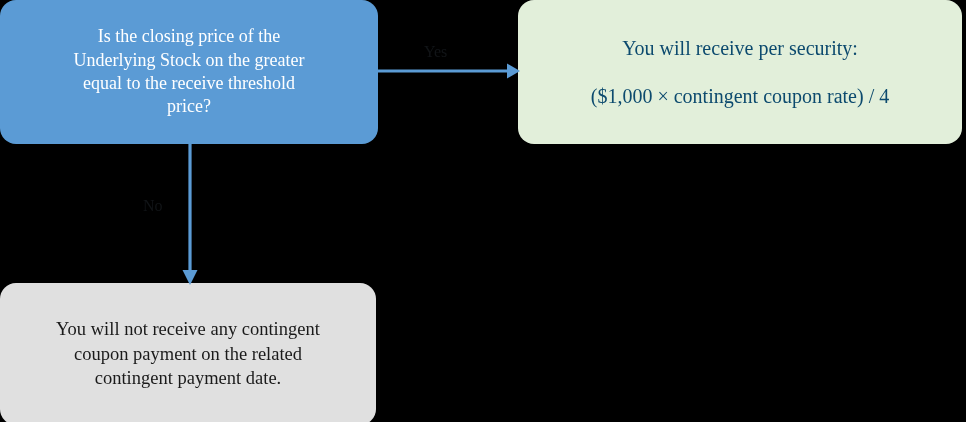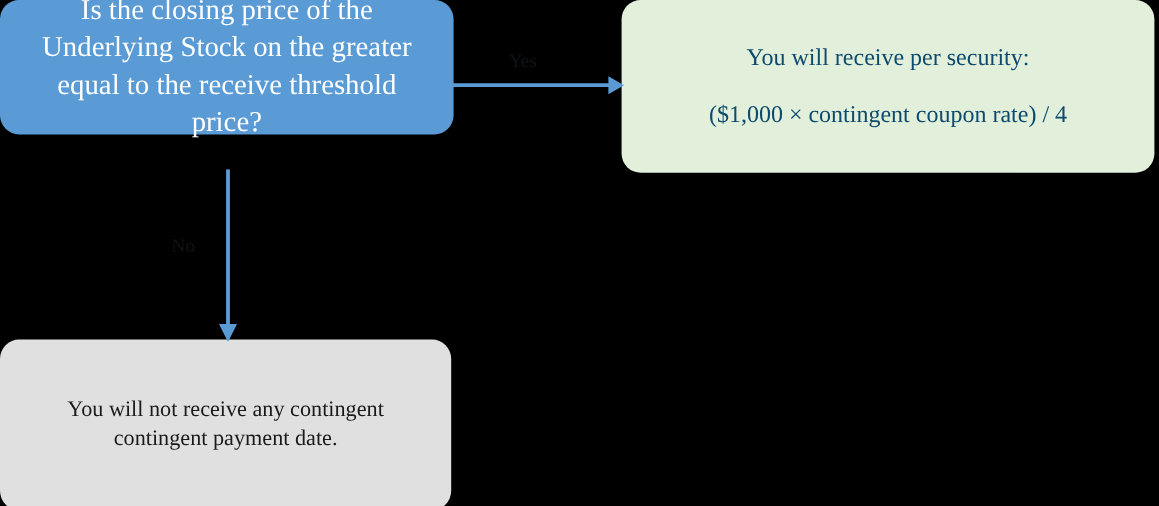--- a/index.html
+++ b/index.html
@@ -25,24 +25,24 @@
     align-items: center;
     justify-content: center;
     text-align: center;
     border-radius: 16px;
   }
 
   #decision-node {
     left: 0px;
     top: 0px;
     width: 378px;
-    height: 112px;
+    height: 144px;
     background: #5B9BD5;
     color: #FFFFFF;
-    font-size: 24px;
+    font-size: 18px;
     line-height: 1.30;
     padding: 20px 14px;
   }
   #decision-node .txt {
     display: block;
     width: 100%;
   }
 
   #yes-node {
     left: 518px;
@@ -117,20 +117,21 @@
     <span class="txt">price?</span>
   </div>
 
   <div class="node" id="yes-node">
     <span class="txt">You will receive per security:</span>
     <span class="txt">($1,000 × contingent coupon rate) / 4</span>
   </div>
 
   <div class="node" id="no-node">
     <span class="txt">You will not receive any contingent</span>
+    <span class="txt">coupon payment on the related</span>
     <span class="txt">contingent payment date.</span>
   </div>
 
   <svg class="connector" id="yes-connector" viewBox="0 0 146 24">
     <line x1="0" y1="12" x2="134" y2="12" stroke="#5B9BD5" stroke-width="3.2"></line>
     <polygon points="131,4.5 144,12 131,19.5" fill="#5B9BD5"></polygon>
   </svg>
 
   <svg class="connector" id="no-connector" viewBox="0 0 24 146">
     <line x1="12" y1="0" x2="12" y2="132" stroke="#5B9BD5" stroke-width="3.2"></line>

